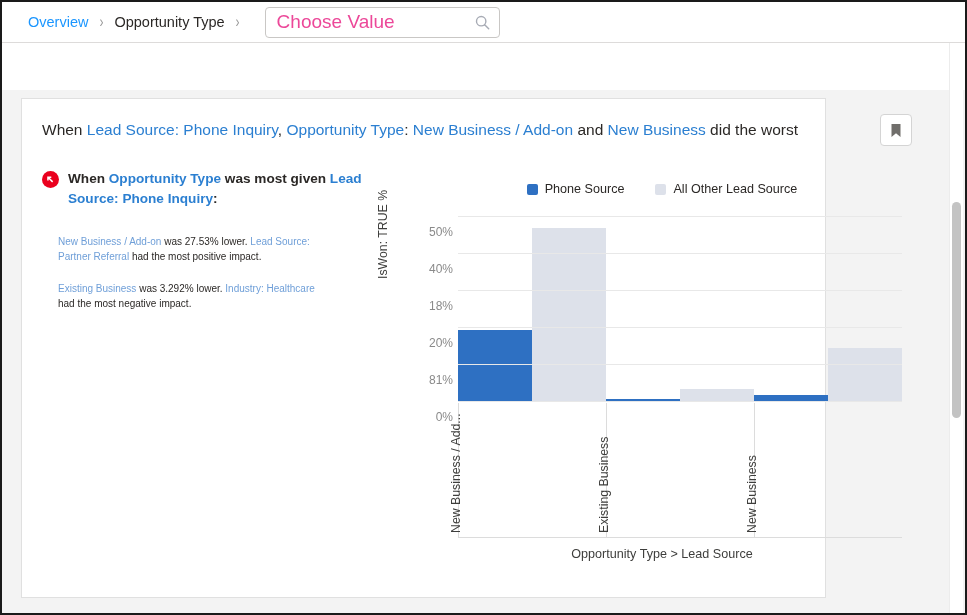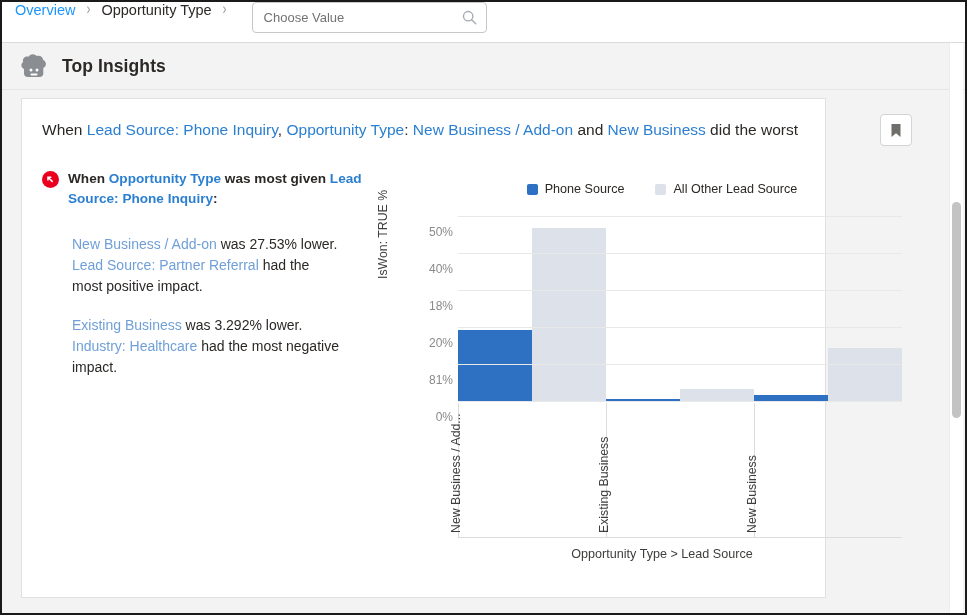--- a/index.html
+++ b/index.html
@@ -16,22 +16,22 @@
     background: #ffffff;
     overflow: hidden;
   }
 
   
   .crumb-bar {
     position: absolute; left: 0; top: 0;
     width: 963px; height: 41px;
     background: #ffffff;
     border-bottom: 1px solid #dddbda;
-    display: flex; align-items: flex-start;
-    padding-left: 13px;
+    display: flex; align-items: center;
+    padding-left: 26px;
   }
   .crumb-link {
     color: #1b96ff; font-size: 14.5px; cursor: pointer;
     white-space: nowrap;
   }
   .crumb-static {
     color: #2b2826; font-size: 14.5px; white-space: nowrap;
   }
   .crumb-sep {
     color: #9a9a9a; font-size: 12px; margin: 0 11px;
@@ -40,21 +40,21 @@
   .value-box {
     margin-left: 14px;
     width: 235px; height: 31px;
     border: 1px solid #c9c7c5; border-radius: 4px;
     background: #fff;
     display: flex; align-items: center;
     padding: 0 9px 0 11px;
     position: relative;
   }
   .value-box .ph {
-    color: #737373; font-size: 13px; flex: 1;
+    color: #ec4899; font-size: 19px; flex: 1;
     overflow: hidden; white-space: nowrap;
   }
   .srch-ico { width: 15px; height: 15px; flex: 0 0 auto; opacity: .75; }
 
   
   .hdr {
     position: absolute; left: 0; top: 41px;
     width: 963px; height: 47px;
     background: #f3f3f3;
     border-bottom: 1px solid #e5e5e5;
@@ -114,22 +114,22 @@
     display: flex; align-items: flex-start; gap: 9px;
   }
   .badge-down {
     flex: 0 0 auto; width: 17px; height: 17px; margin-top: 2px;
   }
   .narr-head-txt {
     font-size: 13.6px; font-weight: bold; color: #2b2826; line-height: 1.5;
   }
   .narr-head-txt .lk { color: #2b7fd1; }
   .para {
-    margin-top: 17px; margin-left: 30px;
-    font-size: 14px; color: #2b2826; line-height: 1.52;
+    margin-top: 17px; margin-left: 16px;
+    font-size: 10px; color: #2b2826; line-height: 1.52;
     width: 268px;
   }
   .para.first { margin-top: 24px; }
   .para .lk { color: #6f9fd8; }
 
   
   .chart-wrap {
     position: absolute; left: 340px; top: 80px;
     width: 560px; height: 410px;
   }
@@ -227,31 +227,20 @@
       <span class="ph">Choose Value</span>
       <span class="srch-ico">
         <svg viewBox="0 0 16 16" width="15" height="15">
           <circle cx="6.6" cy="6.6" r="5" fill="none" stroke="#8a8f9c" stroke-width="1.5"></circle>
           <line x1="10.3" y1="10.3" x2="14.6" y2="14.6" stroke="#8a8f9c" stroke-width="1.5" stroke-linecap="round"></line>
         </svg>
       </span>
     </div>
   </div>
 
-  <div class="hdr">
-    <span class="einstein">
-      <svg viewBox="0 0 28 26" width="28" height="26">
-        <path d="M4 16c-1.6-.6-2.6-2-2.6-3.7 0-1.4.7-2.6 1.8-3.3-.2-.5-.3-1-.3-1.6 0-2.2 1.8-4 4-4 .6 0 1.1.1 1.6.3C9.3 2.3 10.9 1.3 12.8 1.3c1.6 0 3 .7 3.9 1.8.6-.3 1.2-.4 1.9-.4 2.4 0 4.4 1.9 4.5 4.3 1.6.6 2.8 2.2 2.8 4 0 1.8-1.1 3.3-2.6 4v5.4c0 2-1.6 3.6-3.6 3.6H7.6C5.6 24 4 22.4 4 20.4V16z" fill="#8a8d91"></path>
-        <circle cx="11" cy="17" r="1.5" fill="#ffffff"></circle>
-        <circle cx="17" cy="17" r="1.5" fill="#ffffff"></circle>
-        <rect x="10.5" y="20.5" width="7" height="2" rx="1" fill="#ffffff"></rect>
-      </svg>
-    </span>
-    <span class="hdr-title">Top Insights</span>
-  </div>
 
   <div class="body-area">
     <div class="card">
 
       <div class="headline-row">
         <div class="headline" id="headline"><span>When </span><span class="lk">Lead Source: Phone Inquiry</span><span>, </span><span class="lk">Opportunity Type</span><span>: </span><span class="lk">New Business / Add-on</span><span> and </span><span class="lk">New Business</span><span> did the worst</span></div>
         <div class="bookmark-btn">
           <span class="bm-ico">
             <svg viewBox="0 0 12 15" width="12" height="15">
               <path d="M1.5 1h9v13l-4.5-3.7L1.5 14z" fill="#706e6b"></path>

